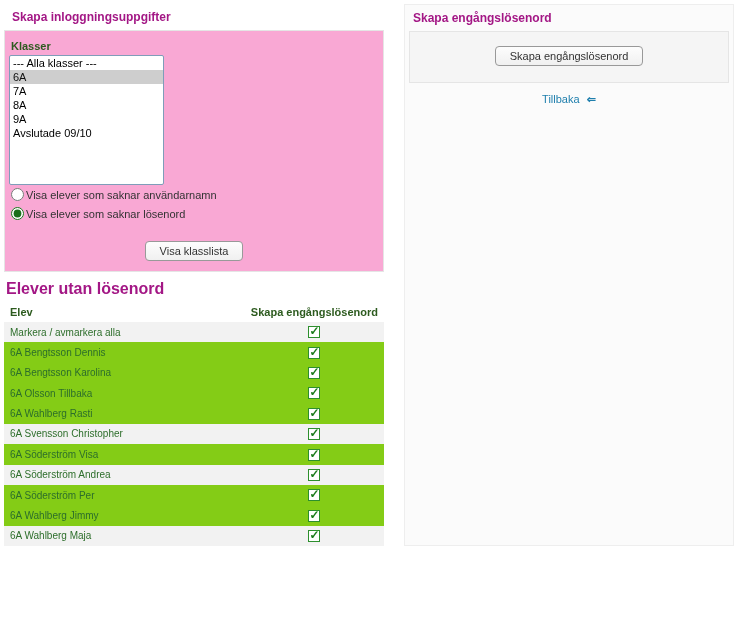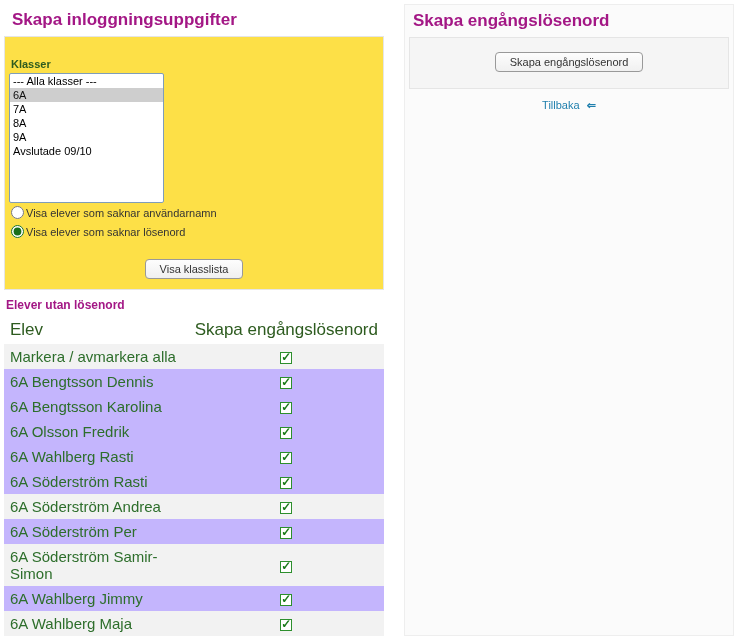--- a/index.html
+++ b/index.html
@@ -15,27 +15,27 @@
   .container {
     display: flex;
     gap: 20px;
     padding: 4px;
   }
   .left-panel { width: 380px; }
   .right-panel { width: 330px; background:#fbfbfb; border:1px solid #eee; padding-bottom:8px;}
   .section-title {
     color: #a31785;
     font-weight: bold;
-    font-size: 17px;
+    font-size: 12px;
     padding: 6px 8px 6px 8px;
   }
   .section-body {
-    background: #fde047;
+    background: #f9a8d4;
     border: 1px solid #e5e5e5;
-    padding: 18px 4px 10px 4px;
+    padding: 6px 4px 10px 4px;
   }
   .field-label {
     font-weight: bold;
     color: #2d5b1f;
     font-size: 11px;
     padding: 3px 4px 3px 2px;
   }
   select.class-list {
     width: 155px;
     height: 130px;
@@ -61,43 +61,43 @@
     padding: 3px 14px;
     font-family: inherit;
     font-size: 11px;
     cursor: pointer;
     color:#333;
   }
   .btn-center { text-align: center; margin-top: 18px; }
   .sub-title {
     color: #a31785;
     font-weight: bold;
-    font-size: 12px;
+    font-size: 16px;
     padding: 8px 2px 4px 2px;
   }
   table.student-table {
     width: 100%;
     border-collapse: collapse;
   }
   table.student-table th {
     text-align: left;
-    font-weight: normal;
+    font-weight: bold;
     color: #2d5b1f;
-    font-size: 17px;
+    font-size: 11px;
     padding: 4px 6px;
     background: #fff;
   }
   table.student-table th.col-check { text-align: right; white-space: nowrap;}
   table.student-table td {
     padding: 4px 6px;
     color: #2d6e2b;
-    font-size: 15px;
+    font-size: 10px;
   }
   table.student-table tr.odd td { background: #f2f2f2; }
-  table.student-table tr.even td { background: #c4b5fd; }
+  table.student-table tr.even td { background: #84cc16; }
   table.student-table td.check-cell { text-align: center; width: 120px;}
   .check {
     display: inline-block;
     width: 12px; height: 12px;
     border: 1px solid #2d8f2d;
     background: #fff;
     position: relative;
     vertical-align: middle;
   }
   .check.on::after {
@@ -170,41 +170,41 @@
           </tr>
           <tr class="even">
             <td>6A Bengtsson Dennis</td>
             <td class="check-cell"><span class="check on"></span></td>
           </tr>
           <tr class="even">
             <td>6A Bengtsson Karolina</td>
             <td class="check-cell"><span class="check on"></span></td>
           </tr>
           <tr class="even">
-            <td>6A Olsson Fredrik</td>
+            <td>6A Olsson Tillbaka</td>
             <td class="check-cell"><span class="check on"></span></td>
           </tr>
           <tr class="even">
             <td>6A Wahlberg Rasti</td>
             <td class="check-cell"><span class="check on"></span></td>
           </tr>
-          <tr class="even">
-            <td>6A Söderström Rasti</td>
+          <tr class="odd">
+            <td>6A Svensson Christopher</td>
+            <td class="check-cell"><span class="check on"></span></td>
+          </tr>
+          <tr class="even">
+            <td>6A Söderström Visa</td>
             <td class="check-cell"><span class="check on"></span></td>
           </tr>
           <tr class="odd">
             <td>6A Söderström Andrea</td>
             <td class="check-cell"><span class="check on"></span></td>
           </tr>
           <tr class="even">
             <td>6A Söderström Per</td>
-            <td class="check-cell"><span class="check on"></span></td>
-          </tr>
-          <tr class="odd">
-            <td>6A Söderström Samir-Simon</td>
             <td class="check-cell"><span class="check on"></span></td>
           </tr>
           <tr class="even">
             <td>6A Wahlberg Jimmy</td>
             <td class="check-cell"><span class="check on"></span></td>
           </tr>
           <tr class="odd">
             <td>6A Wahlberg Maja</td>
             <td class="check-cell"><span class="check on"></span></td>
           </tr>

